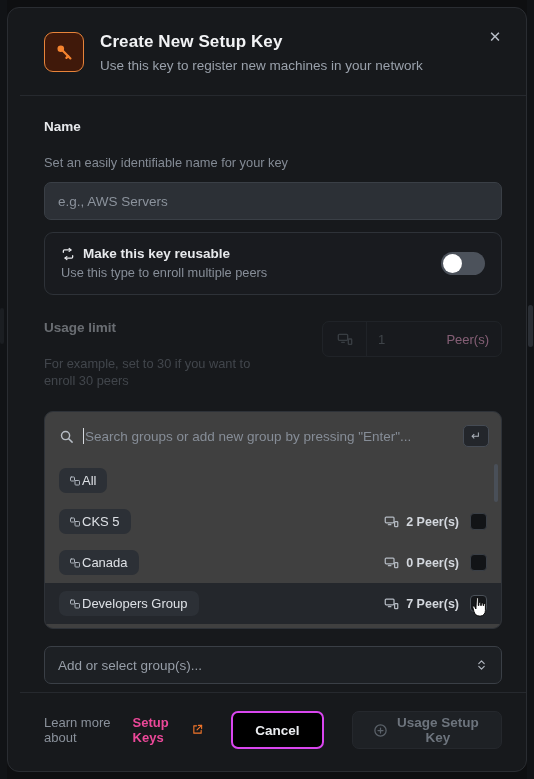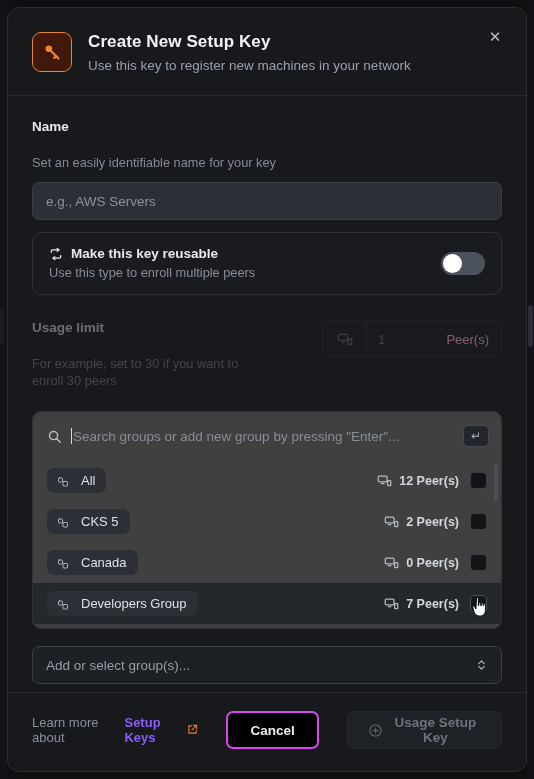--- a/index.html
+++ b/index.html
@@ -32,20 +32,21 @@
   .modal {
     position: absolute;
     left: 7px; top: 7px;
     width: 520px; height: 765px;
     background: #17191c;
     border: 1px solid #2a2d32;
     border-radius: 12px;
     overflow: hidden;
     display: flex;
     flex-direction: column;
+    padding-left: 12px;
   }
 
   
   .modal-header {
     position: relative;
     padding: 22px 24px 20px 24px;
     display: flex;
     align-items: flex-start;
     gap: 16px;
     border-bottom: 1px solid #26292e;
@@ -209,21 +210,21 @@
     overflow: hidden;
   }
   .group-row {
     height: 41px;
     display: flex; align-items: center; justify-content: space-between;
     padding: 0 14px 0 14px;
     cursor: pointer;
   }
   .group-row.hovered { background: #24272c; }
   .group-chip {
-    display: inline-flex; align-items: flex-end; gap: 12px;
+    display: inline-flex; align-items: center; gap: 1px;
     background: #2c3036;
     border-radius: 7px;
     padding: 5px 11px 5px 10px;
     font-size: 13px; color: #dde0e5;
   }
   .chip-icon { color: #aeb4bd; display: flex; }
   .group-right {
     display: flex; align-items: center; gap: 11px;
   }
   .peer-count {
@@ -264,21 +265,21 @@
     flex: 0 0 auto;
     border-top: 1px solid #26292e;
     padding: 18px 24px 22px 24px;
     display: flex; align-items: center; gap: 28px;
   }
   .learn-more {
     font-size: 13px; color: #8a919b; flex: 1 1 auto;
     display: flex; align-items: center; gap: 5px;
   }
   .learn-link {
-    color: #8b5cf6; font-weight: bold; cursor: pointer;
+    color: #ec4899; font-weight: bold; cursor: pointer;
     display: inline-flex; align-items: center; gap: 5px;
   }
   .btn {
     height: 38px;
     border-radius: 7px;
     font-size: 13.5px; font-weight: bold;
     font-family: "Liberation Sans", sans-serif;
     display: inline-flex; align-items: center; justify-content: center;
     gap: 7px;
     cursor: pointer;
@@ -399,33 +400,20 @@
         <div class="group-row">
             <span class="group-chip">
               <span class="chip-icon">
                 <svg width="12" height="12" viewBox="0 0 24 24" fill="none" stroke="currentColor" stroke-width="2" stroke-linecap="round" stroke-linejoin="round">
                   <rect x="3" y="4" width="8" height="8" rx="1.5"></rect>
                   <rect x="12" y="11" width="9" height="9" rx="1.5"></rect>
                 </svg>
               </span>
               <span>All</span>
             </span>
-            <span class="group-right">
-              <span class="peer-count">
-                <span class="peer-icon">
-                  <svg width="15" height="15" viewBox="0 0 24 24" fill="none" stroke="currentColor" stroke-width="2" stroke-linecap="round" stroke-linejoin="round">
-                    <rect x="2" y="5" width="14" height="9" rx="1.5"></rect>
-                    <path d="M7 17 L11 17"></path>
-                    <rect x="17" y="12" width="5" height="8" rx="1"></rect>
-                  </svg>
-                </span>
-                <span>12 Peer(s)</span>
-              </span>
-              <span class="checkbox"></span>
-            </span>
           </div>
           <div class="group-row">
             <span class="group-chip">
               <span class="chip-icon">
                 <svg width="12" height="12" viewBox="0 0 24 24" fill="none" stroke="currentColor" stroke-width="2" stroke-linecap="round" stroke-linejoin="round">
                   <rect x="3" y="4" width="8" height="8" rx="1.5"></rect>
                   <rect x="12" y="11" width="9" height="9" rx="1.5"></rect>
                 </svg>
               </span>
               <span>CKS 5</span>

